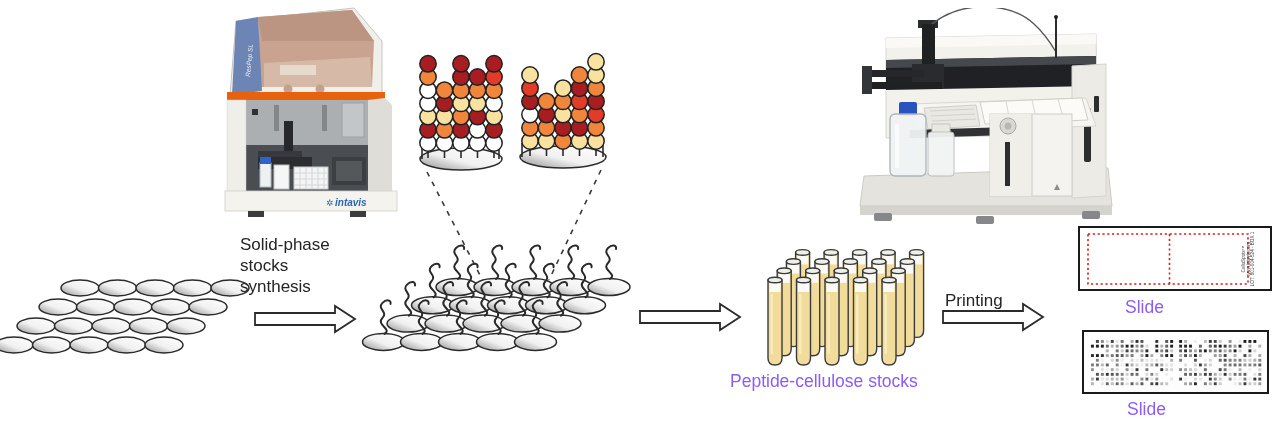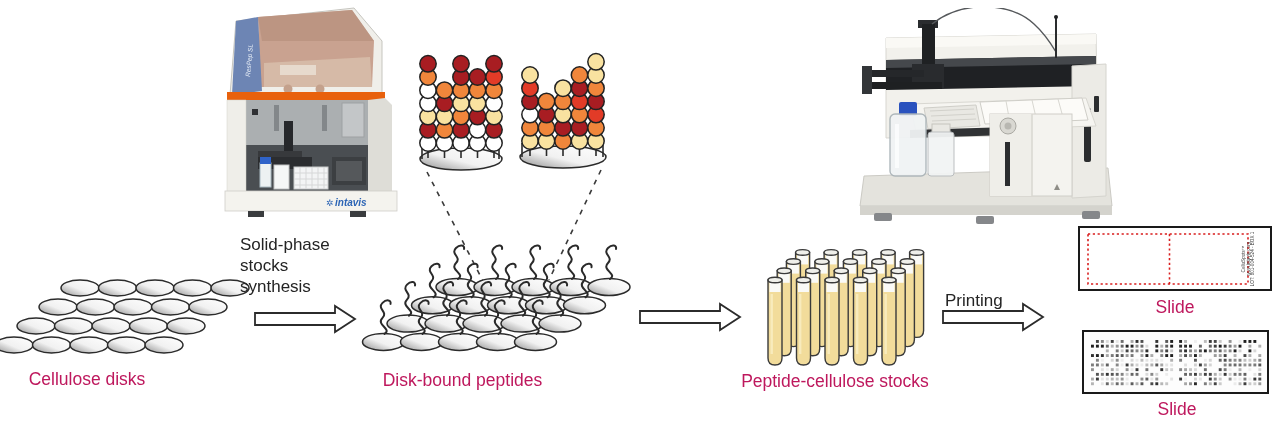--- a/index.html
+++ b/index.html
@@ -1,19 +1,19 @@
 <!DOCTYPE html>
 <html><head>
 <meta charset="utf-8">
 <style>
   html,body{margin:0;padding:0;background:#fff;}
   #canvas{position:relative;width:1280px;height:423px;background:#fff;overflow:hidden;
           font-family:"Liberation Sans",sans-serif;color:#262626;}
   .abs{position:absolute;}
-  .caption{position:absolute;font-size:17.5px;text-align:center;color:#be185d;}
+  .caption{position:absolute;font-size:17.5px;color:#8b5cf6;}
   .step-label{position:absolute;font-size:17px;line-height:21px;color:#242424;}
   .slide{position:absolute;left:1078px;top:226px;width:190px;height:61px;border:2px solid #1A1A1A;background:#fff;}
   .assay{position:absolute;left:1082px;top:330px;width:183px;height:60px;border:2.5px solid #1A1A1A;background:#fdfdfd;}
   .slide-side{position:absolute;left:138px;top:24px;width:62px;height:14px;transform:rotate(-90deg);
               font-size:4.6px;line-height:4.7px;color:#3a3a3a;text-align:center;}
   .slide-side span{display:block;white-space:nowrap;}
 </style>
 </head>
 <body>
 
@@ -358,22 +358,20 @@
       </g>
   </svg>
 
   <div class="step-label" style="left:240px;top:234px;width:130px">
     <div>Solid-phase</div>
     <div>stocks</div>
     <div>synthesis</div>
   </div>
   <div class="step-label" style="left:945px;top:290px;width:100px">Printing</div>
 
-  <div class="caption" style="left:7px;top:369px;width:160px">Cellulose disks</div>
-  <div class="caption" style="left:380px;top:370px;width:165px">Disk-bound peptides</div>
   <div class="caption" style="left:730px;top:371px;width:210px">Peptide-cellulose stocks</div>
   <div class="caption" style="left:1125px;top:297px;width:100px">Slide</div>
   <div class="caption" style="left:1127px;top:399px;width:100px">Slide</div>
 
   <div class="slide">
     <svg width="190" height="61" viewBox="0 0 190 61">
       <rect x="8" y="6" width="160" height="50" fill="none" stroke-width="1.6" stroke-dasharray="2.2 2.6" stroke="#D91E1E"></rect>
       <line x1="89.5" y1="6" x2="89.5" y2="56" stroke-width="1.6" stroke-dasharray="2.2 2.6" stroke="#D91E1E"></line>
     </svg>
     <div class="slide-side">

